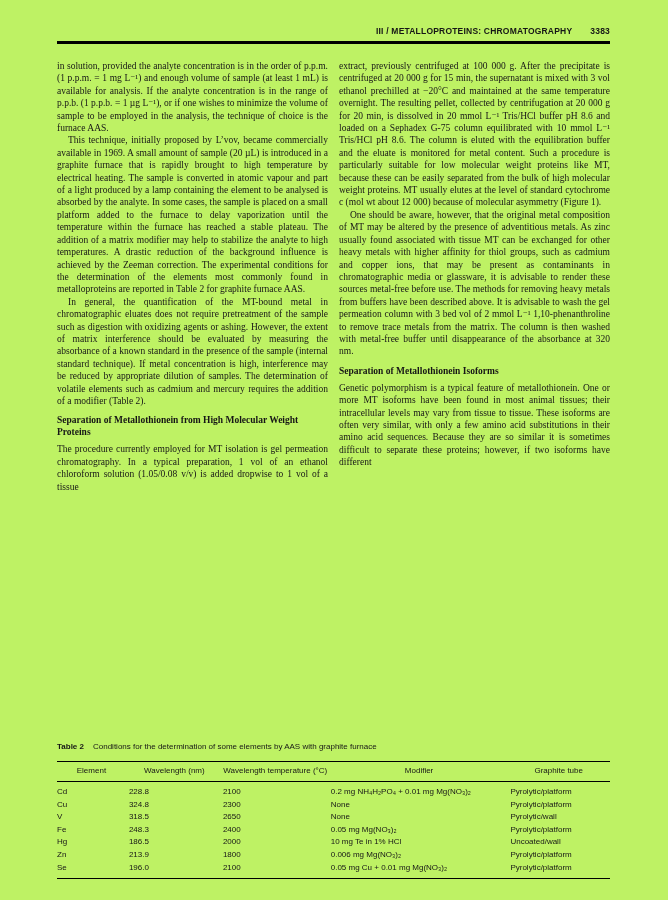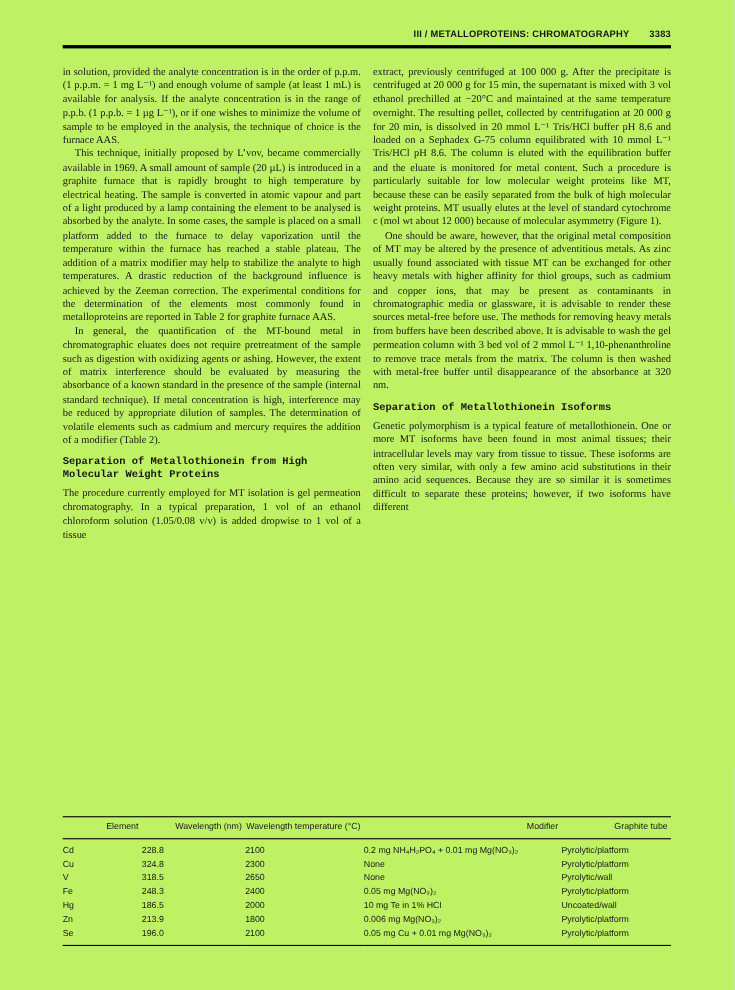--- a/index.html
+++ b/index.html
@@ -42,21 +42,21 @@
   .col {
     flex: 1 1 0;
     font-family: "Liberation Serif", "DejaVu Serif", serif;
     font-size: 9.5px;
     line-height: 12.4px;
     text-align: justify;
   }
   .para-group p { margin: 0; }
   .para-group p + p { text-indent: 11px; }
   .sec-heading {
-    font-family: Liberation Mono, monospace;
+    font-family: Liberation Serif, serif;
     font-weight: bold;
     font-size: 9.5px;
     line-height: 12px;
     text-align: left;
     margin: 7px 0 5px 0;
   }
   .table-block {
     position: absolute;
     left: 57px;
     right: 58px;
@@ -70,21 +70,21 @@
   }
   .table-caption .cap-label { font-weight: bold; margin-right: 9px; }
   table.data {
     width: 100%;
     border-collapse: collapse;
     font-size: 8px;
     border-top: 1.2px solid #000;
     border-bottom: 1.2px solid #000;
   }
   table.data th {
-    text-align: right;
+    text-align: center;
     font-weight: normal;
     vertical-align: top;
     padding: 4px 3px 5px 0;
     border-bottom: 1px solid #000;
     line-height: 10px;
   }
   table.data td {
     vertical-align: top;
     padding: 1px 3px 1px 0;
     line-height: 10.6px;
@@ -132,20 +132,23 @@
         </div>
       <h3 class="sec-heading">Separation of Metallothionein Isoforms</h3>
       <div class="para-group">
           <p>Genetic polymorphism is a typical feature of metallothionein. One or more MT isoforms have been found in most animal tissues; their intracellular levels may vary from tissue to tissue. These isoforms are often very similar, with only a few amino acid substitutions in their amino acid sequences. Because they are so similar it is sometimes difficult to separate these proteins; however, if two isoforms have different</p>
         </div>
     </div>
 
   </div>
 
   <div class="table-block">
+    <div class="table-caption">
+      <span class="cap-label">Table 2</span><span>Conditions for the determination of some elements by AAS with graphite furnace</span>
+    </div>
     <table class="data">
       <colgroup>
         <col class="w1">
           <col class="w2">
           <col class="w3">
           <col class="w4">
           <col class="w5">
       </colgroup>
       <thead>
         <tr>

